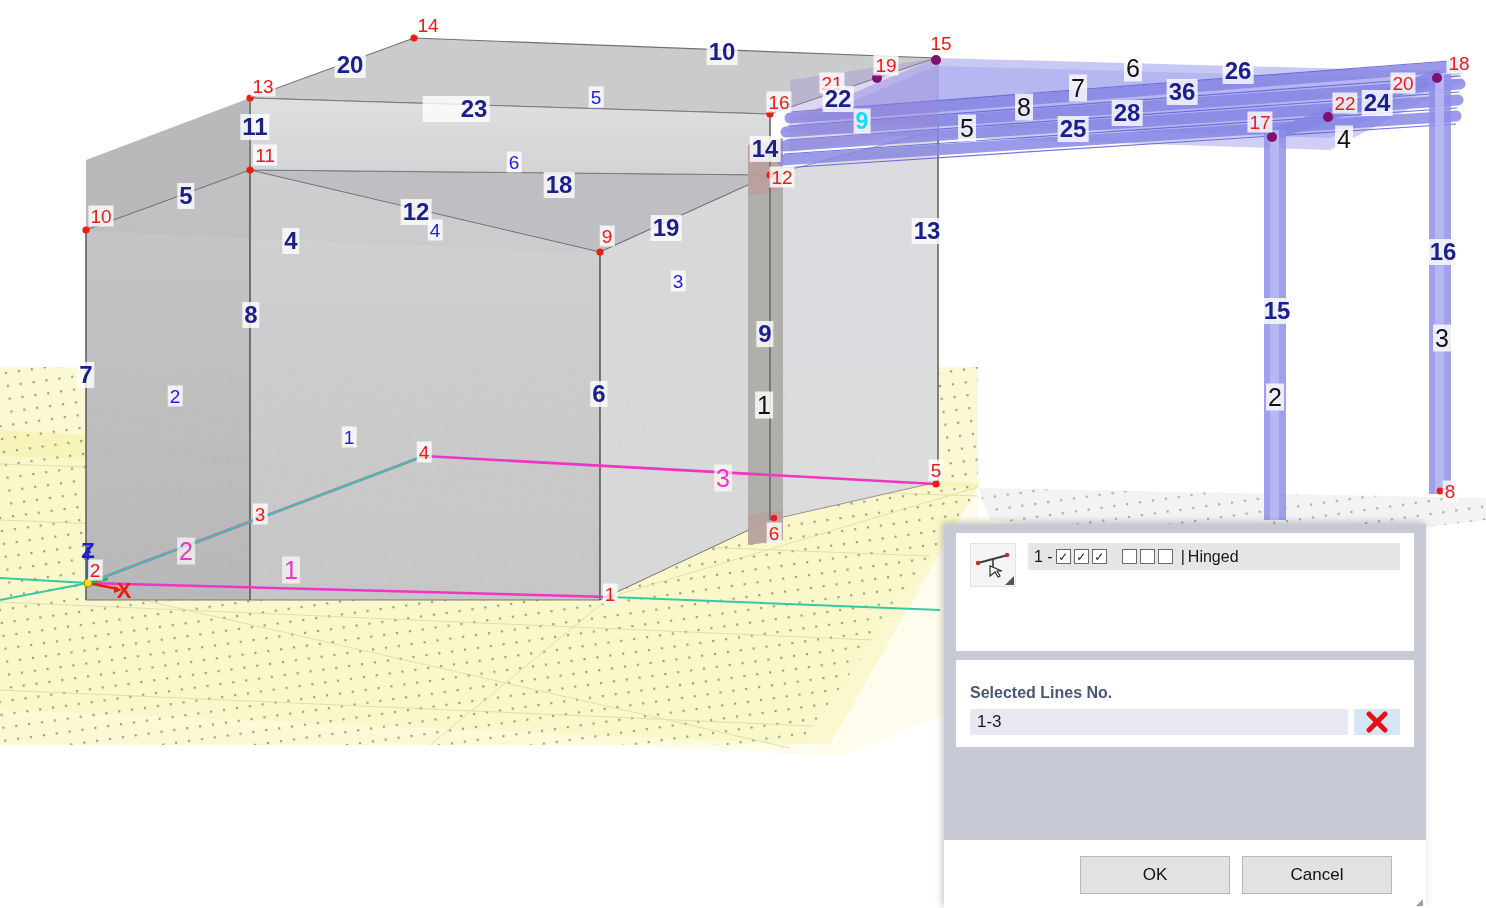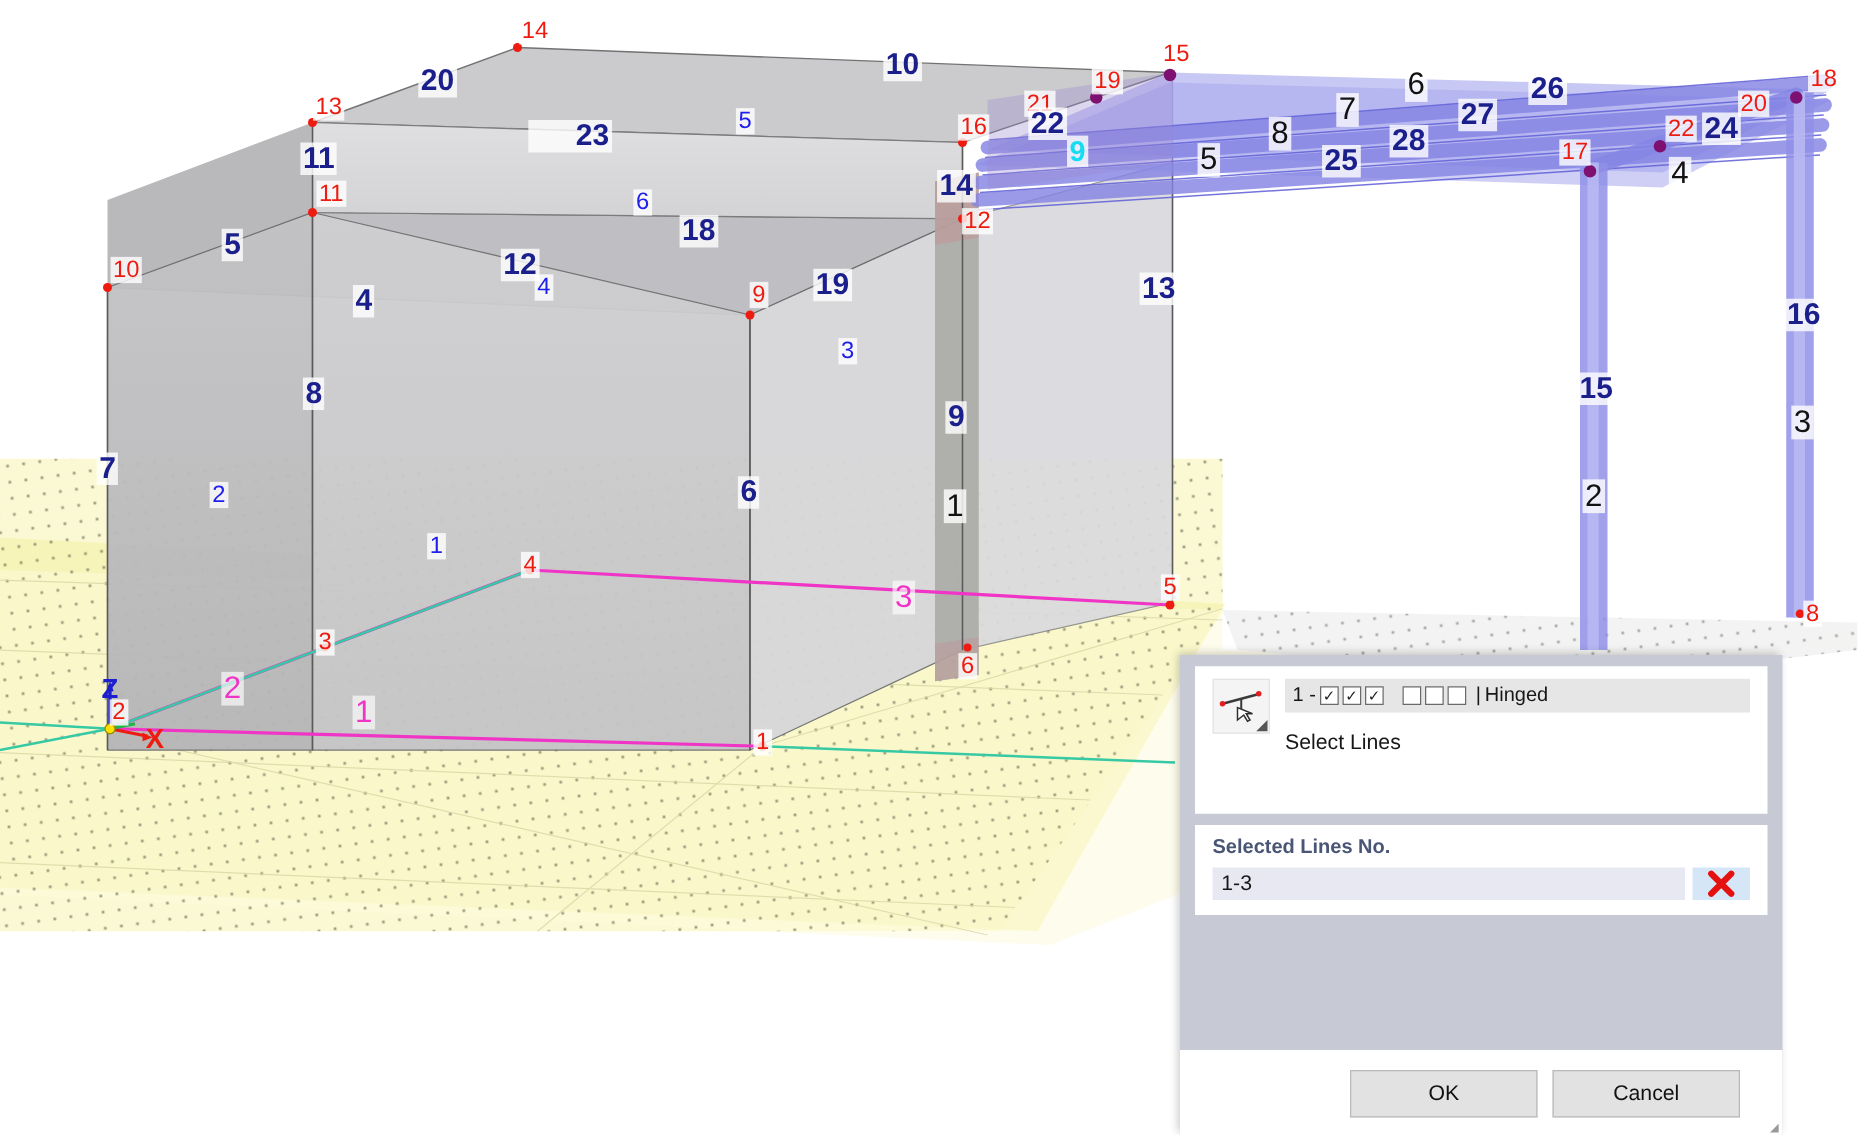--- a/index.html
+++ b/index.html
@@ -68,21 +68,21 @@
     background:#e6e6e6;height:27px;display:flex;align-items:center;
     padding:0 6px;font-size:16px;color:#17171a;gap:3px;
   }
   .cbx{
     width:15px;height:15px;border:1px solid #6a6a6a;background:#fff;
     display:inline-flex;align-items:center;justify-content:center;
     font-size:12px;color:#1a1a1a;line-height:1;box-sizing:border-box;
   }
   .cbx-gap{display:inline-block;width:9px;}
   .ls-select{font-size:17px;color:#17171a;margin-top:14px;}
-  .panel.second{margin-top:9px;padding:9px 14px 12px 14px;}
+  .panel.second{margin-top:9px;padding:24px 14px 12px 14px;}
   .sel-label{font-size:16px;color:#4a5675;font-weight:700;margin-bottom:7px;}
   .sel-row{display:flex;align-items:stretch;gap:6px;}
   .sel-input{
     flex:1 1 auto;background:#e8e8f3;border:none;height:26px;
     font-size:17px;color:#17171a;padding:0 7px;box-sizing:border-box;
     font-family:"Liberation Sans", sans-serif;
   }
   .sel-clear{
     width:46px;background:#d5e7f7;display:flex;align-items:center;justify-content:center;
   }
@@ -288,21 +288,21 @@
       <div class="lbl line" style="left: 765px; top: 149px;">14</div>
       <div class="lbl line" style="left: 927px; top: 231px;">13</div>
       <div class="lbl line" style="left: 251px; top: 315px;">8</div>
       <div class="lbl line" style="left: 86px; top: 375px;">7</div>
       <div class="lbl line" style="left: 599px; top: 394px;">6</div>
       <div class="lbl line" style="left: 765px; top: 334px;">9</div>
       <div class="lbl line" style="left: 1277px; top: 311px;">15</div>
       <div class="lbl line" style="left: 1443px; top: 252px;">16</div>
       <div class="lbl line" style="left: 1073px; top: 129px;">25</div>
       <div class="lbl line" style="left: 1238px; top: 71px;">26</div>
-      <div class="lbl line" style="left: 1182px; top: 92px;">27</div>
+      <div class="lbl line" style="left: 1182px; top: 92px;">36</div>
       <div class="lbl line" style="left: 1127px; top: 113px;">28</div>
       <div class="lbl line" style="left: 838px; top: 99px;">22</div>
       <div class="lbl line" style="left: 1377px; top: 103px;">24</div>
       <div class="lbl surf" style="left: 596px; top: 97px;">5</div>
       <div class="lbl surf" style="left: 514px; top: 162px;">6</div>
       <div class="lbl surf" style="left: 435px; top: 230px;">4</div>
       <div class="lbl surf" style="left: 678px; top: 281px;">3</div>
       <div class="lbl surf" style="left: 175px; top: 396px;">2</div>
       <div class="lbl surf" style="left: 349px; top: 437px;">1</div>
       <div class="lbl member" style="left: 967px; top: 128px;">5</div>
@@ -346,21 +346,20 @@
             <span class="cbx">✓</span>
             <span class="cbx">✓</span>
             <span class="cbx">✓</span>
             <span class="cbx-gap"></span>
             <span class="cbx"></span>
             <span class="cbx"></span>
             <span class="cbx"></span>
             <span style="margin-left:5px;">|</span>
             <span>Hinged</span>
           </div>
-          <div class="ls-select">Select Lines</div>
         </div>
       </div>
     </div>
 
     <div class="panel second">
       <div class="sel-label">Selected Lines No.</div>
       <div class="sel-row">
         <input class="sel-input" type="text" value="1-3" style="">
         <div class="sel-clear">
           <svg viewBox="0 0 26 26" width="26" height="26" aria-hidden="true">

